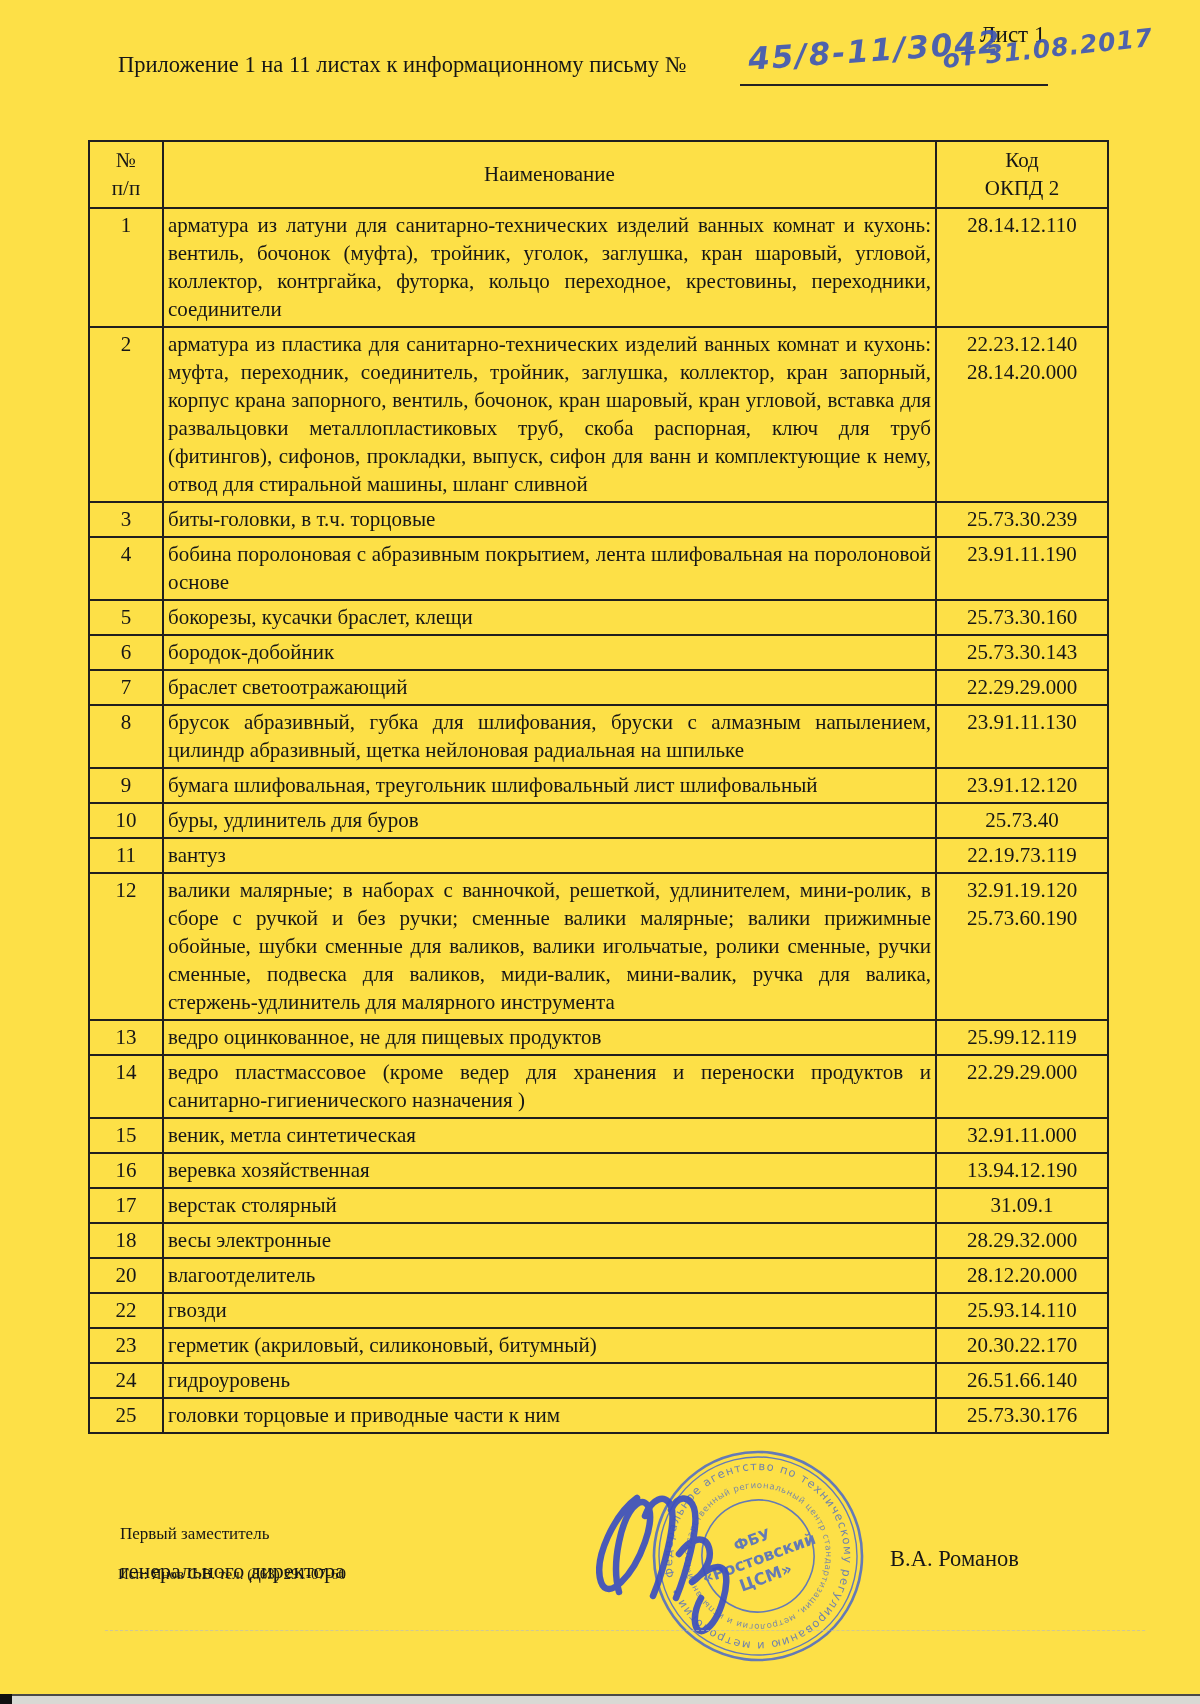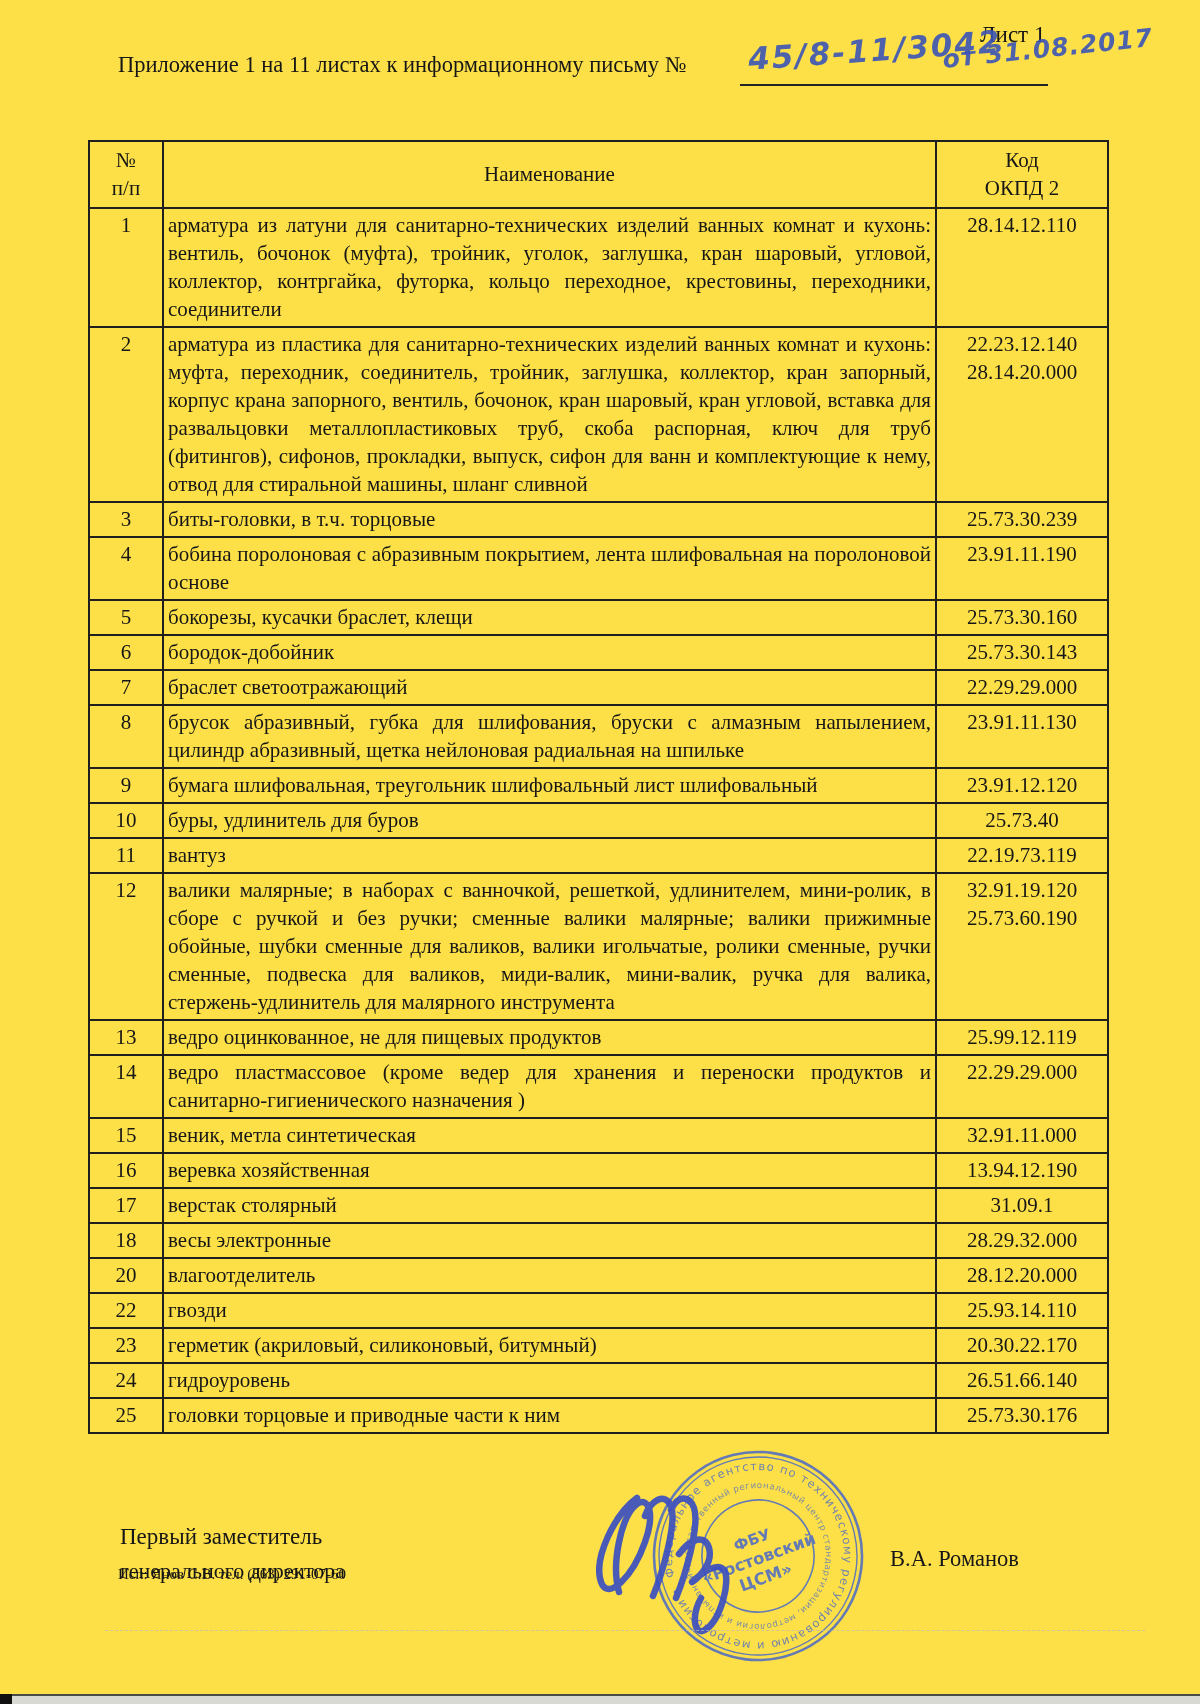--- a/index.html
+++ b/index.html
@@ -22,21 +22,21 @@
     border-collapse:collapse; table-layout:fixed;
     font-size:21px; line-height:28px;
   }
   table.products th, table.products td{border:2px solid #1f1f1f; padding:2px 4px 3px;}
   table.products th{font-weight:normal; text-align:center; vertical-align:middle; height:60px; white-space:pre-line;}
   col.c1{width:74px;} col.c2{width:773px;} col.c3{width:172px;}
   td.c-num{text-align:center; vertical-align:top;}
   td.c-name{text-align:justify; vertical-align:top; padding-left:12px; padding-right:12px;}
   td.c-code{text-align:center; vertical-align:top; white-space:pre-line;}
   
-  .sign-title1{position:absolute; left:120px; top:1524px; font-size:23px;}
+  .sign-title1{position:absolute; left:120px; top:1524px; font-size:17px;}
   .sign-title2{position:absolute; left:120px; top:1558px; font-size:22px;}
   .signer-name{position:absolute; left:890px; top:1546px; font-size:22.5px;}
   .executor{position:absolute; left:118px; top:1554px; font-size:15px;margin-top:12px;}
   
   .stamp-svg{position:absolute; left:630px; top:1428px; opacity:.88;}
   .signature-svg{position:absolute; left:575px; top:1480px;}
   
   .artifact-dotted{position:absolute; left:105px; top:1630px; width:1040px; border-top:1px dashed #bdbdb8; opacity:.7;}
   .scan-bottom-line{position:absolute; left:0; top:1694px; width:1200px; height:2px; background:#4a4a48;}
   .scan-bottom-strip{position:absolute; left:0; top:1696px; width:1200px; height:8px; background:#d9d9d4;}

